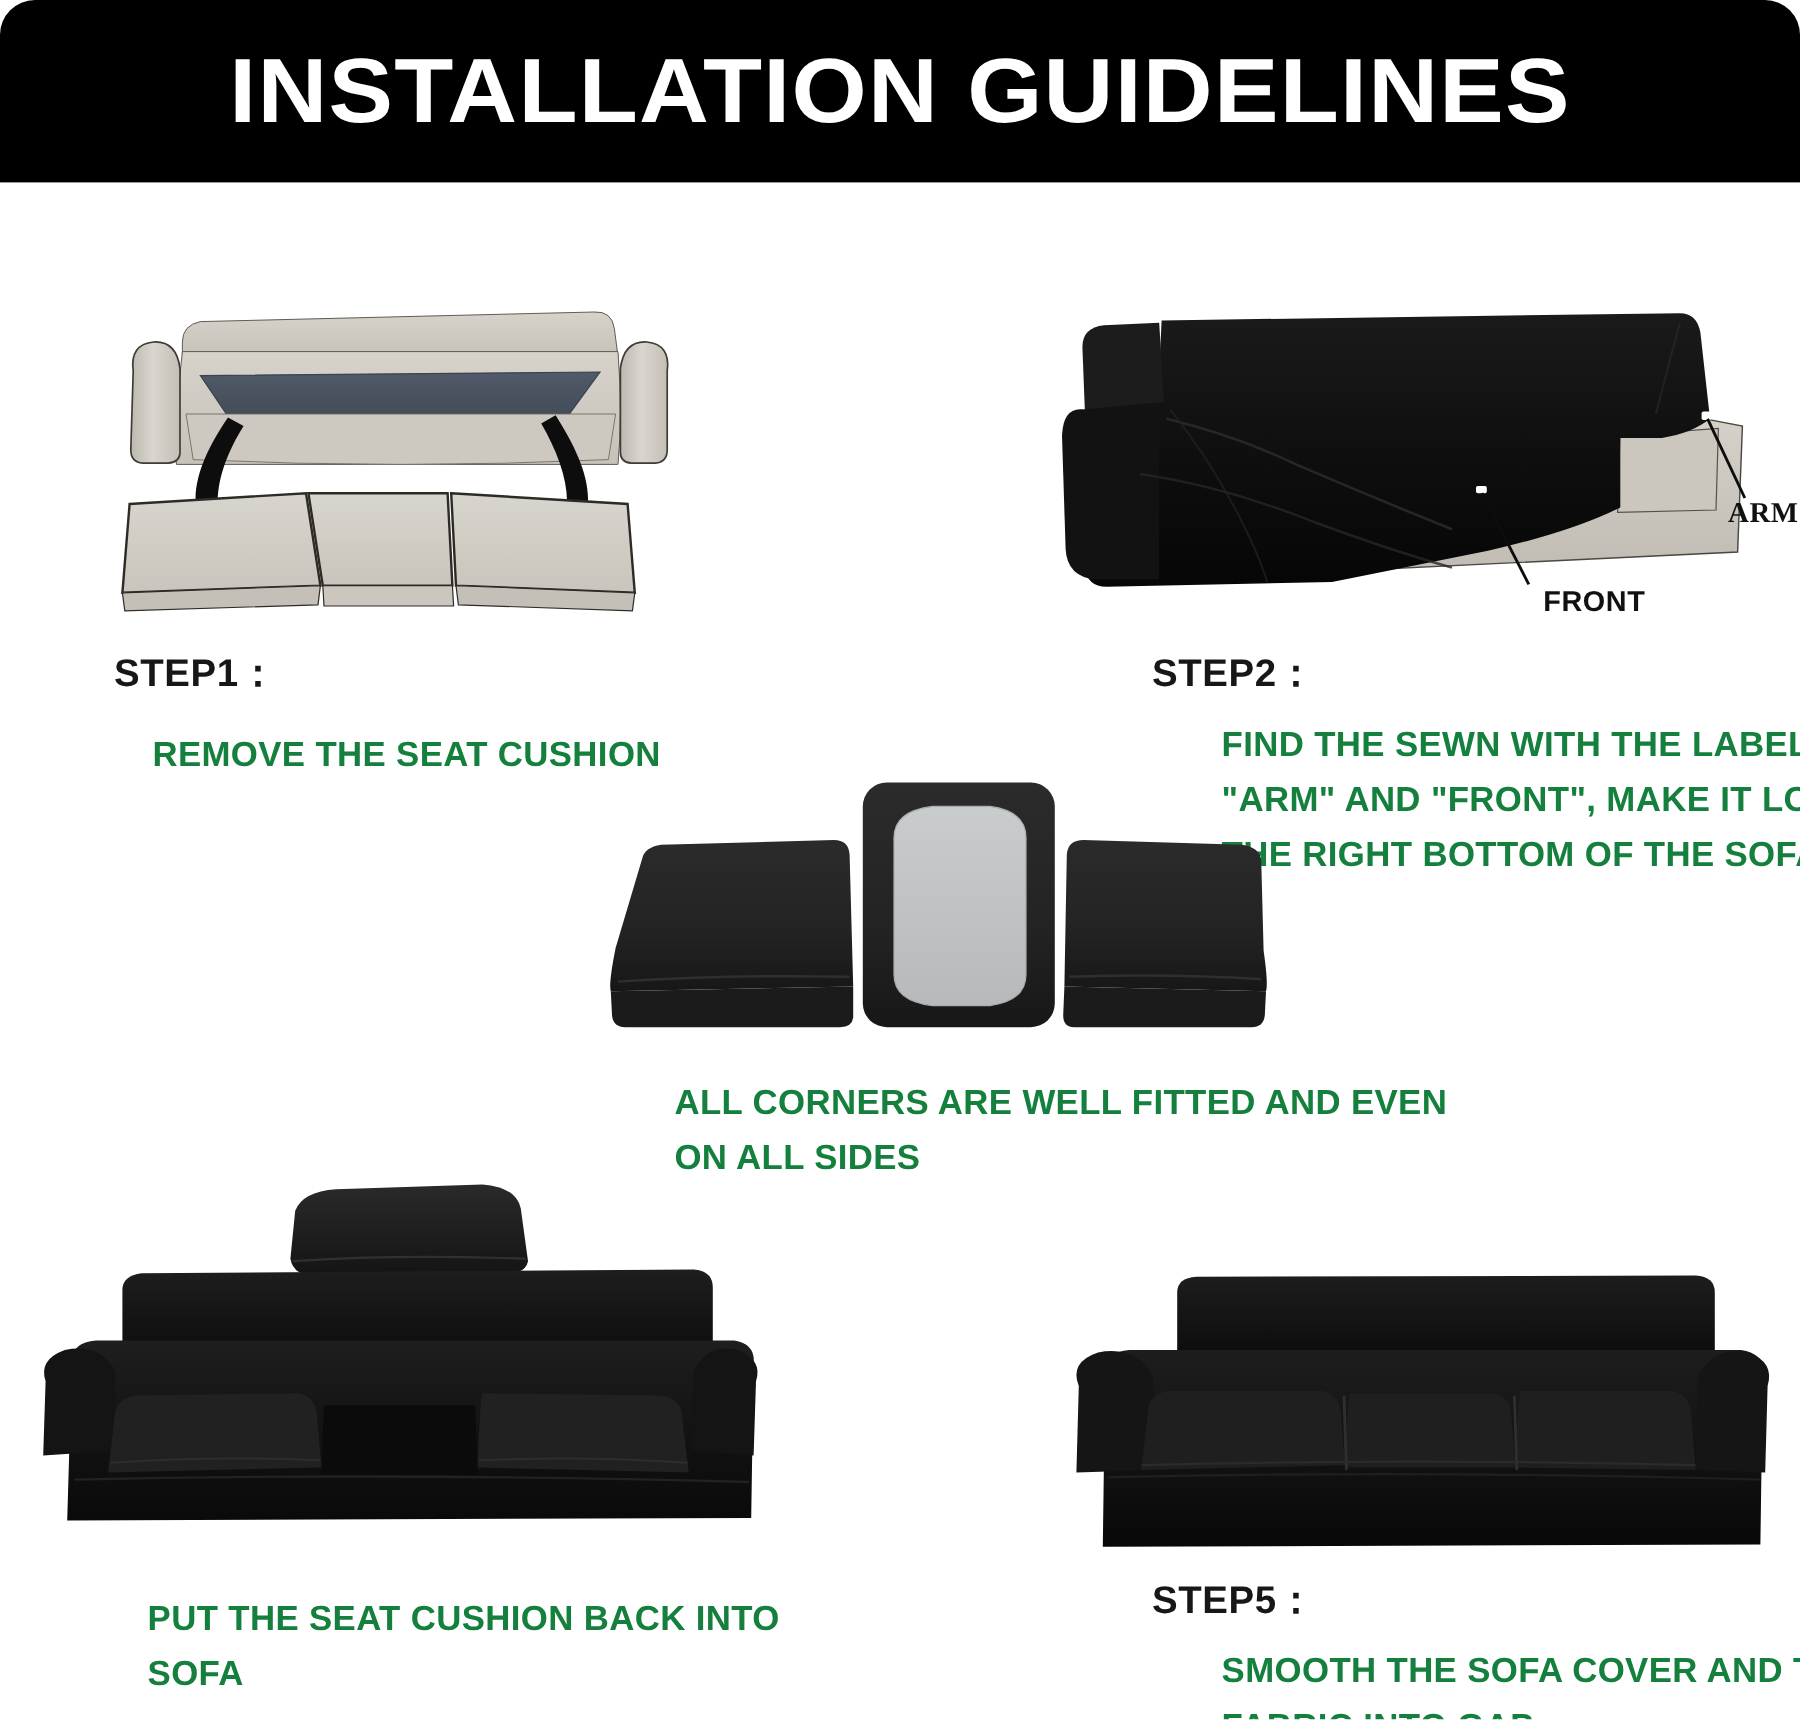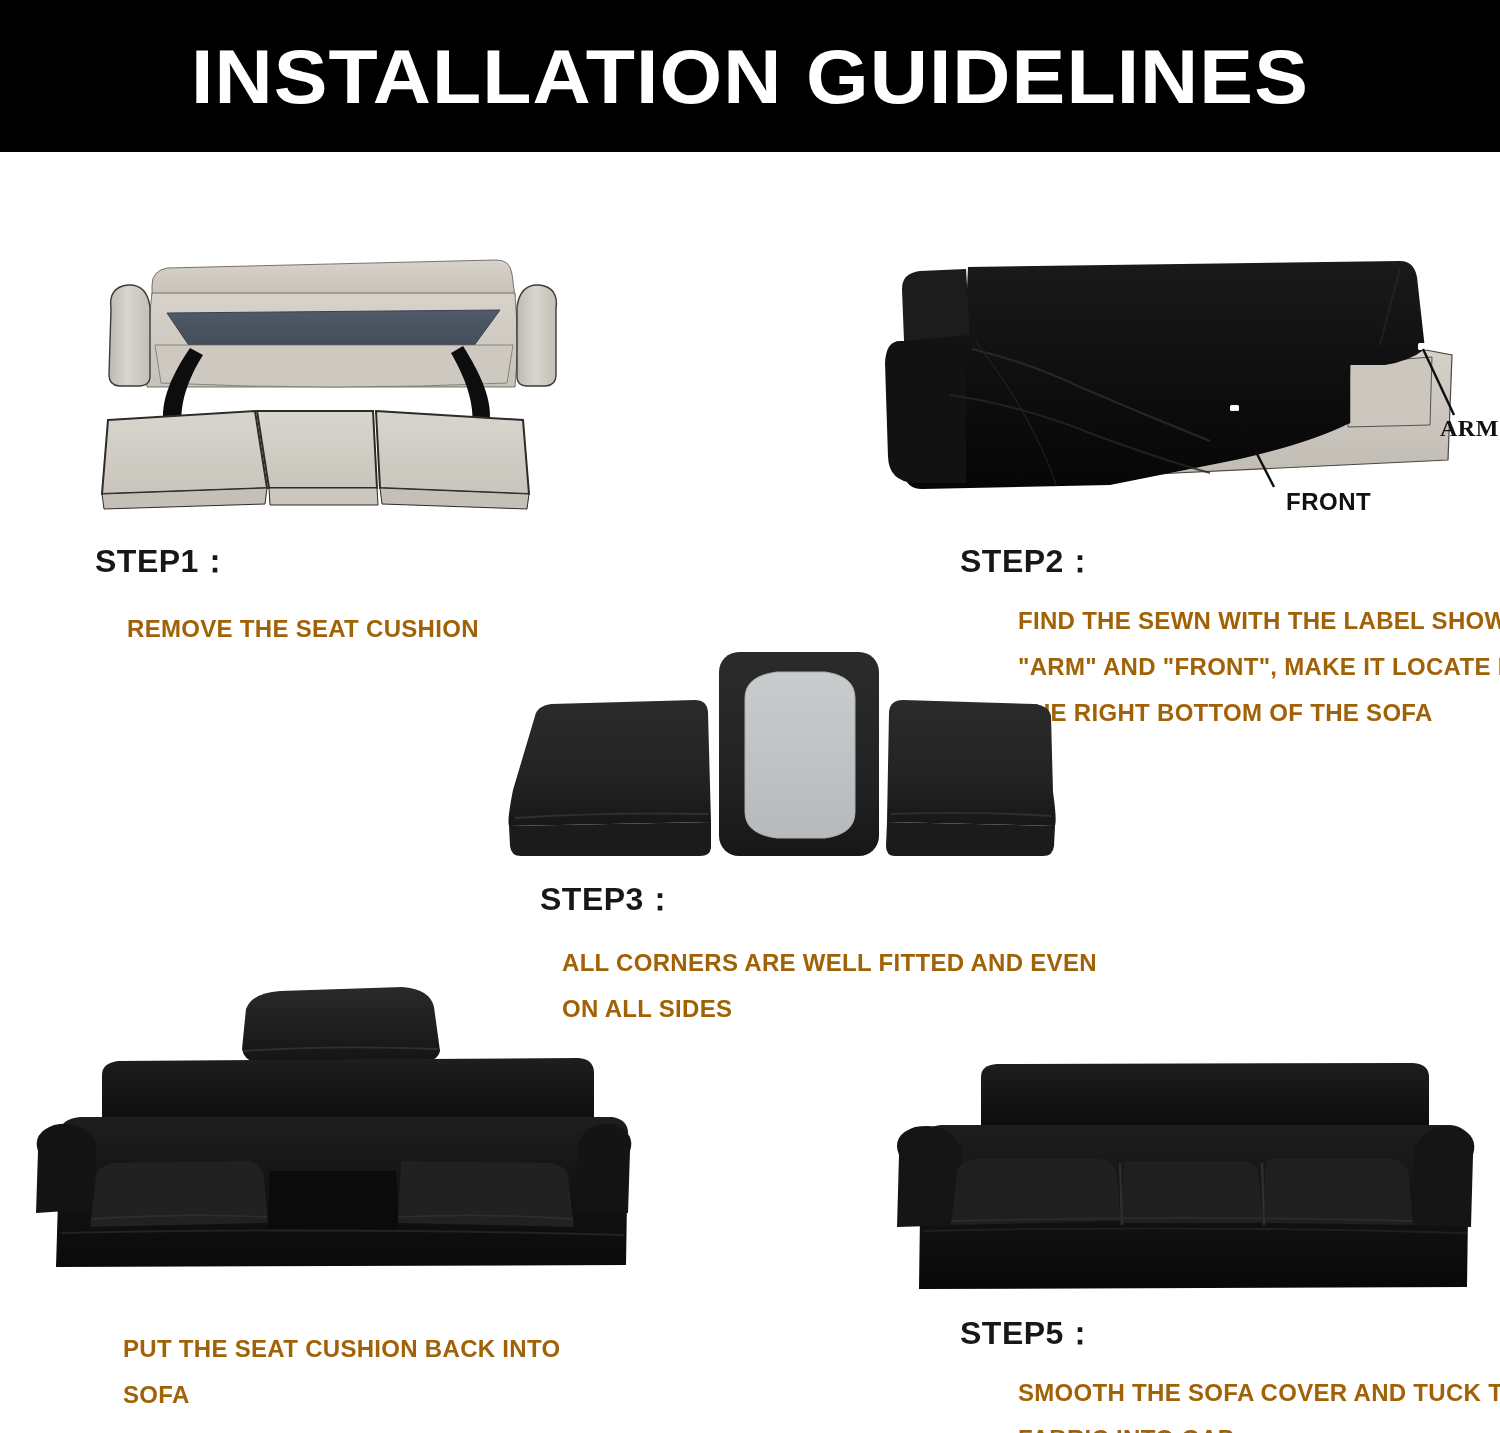--- a/index.html
+++ b/index.html
@@ -11,20 +11,21 @@
   body {
     font-family: "Liberation Sans", sans-serif;
     -webkit-font-smoothing: antialiased;
   }
   #page {
     position: relative;
     width: 1500px;
     height: 1433px;
     background: #ffffff;
     overflow: hidden;
+    border-radius: 29px;
   }
 
   
   .header-bar {
     position: absolute;
     left: 0;
     top: 0;
     width: 1500px;
     height: 152px;
     background: #000000;
@@ -51,23 +52,23 @@
   .step-block { position: absolute; }
 
   .step-heading {
     font-size: 32px;
     font-weight: bold;
     color: #171717;
     letter-spacing: 0.5px;
     white-space: nowrap;
   }
   .step-body {
-    font-size: 24px;
+    font-size: 29px;
     font-weight: bold;
-    color: #a16207;
+    color: #15803d;
     letter-spacing: 0.3px;
     line-height: 46px;
   }
   .step-body .line { white-space: nowrap; }
 
   
   .figure { position: absolute; }
   .figure svg { display: block; overflow: visible; }
 
   .callout-label {
@@ -228,21 +229,20 @@
       <g>
         <path d="M394,72 Q395,60 408,60 L540,64 Q554,66 556,76 L558,152
                  Q562,180 560,186 L392,182 Z" fill="url(#blkCush)"></path>
         <path d="M392,182 L560,186 L559,206 Q558,216 548,216 L400,216 Q391,216 391,206 Z" fill="#1b1b1b"></path>
         <path d="M396,174 Q480,171 556,176" fill="none" stroke="#2f2f2f" stroke-width="2"></path>
       </g>
     </svg>
   </div>
 
   <div class="step-block" style="left:540px; top:878px; width:560px;">
-    <div class="step-heading">STEP3：</div>
     <div class="step-body" style="margin-top:18px; margin-left:22px;">
       <div class="line">ALL CORNERS ARE WELL FITTED AND EVEN</div>
       <div class="line">ON ALL SIDES</div>
     </div>
   </div>
 
   <div class="figure" style="left:30px; top:965px;">
     <svg width="600" height="320" viewBox="0 0 600 320">
       <defs>
         <linearGradient id="sofaBlk4" x1="0" y1="0" x2="0" y2="1">

